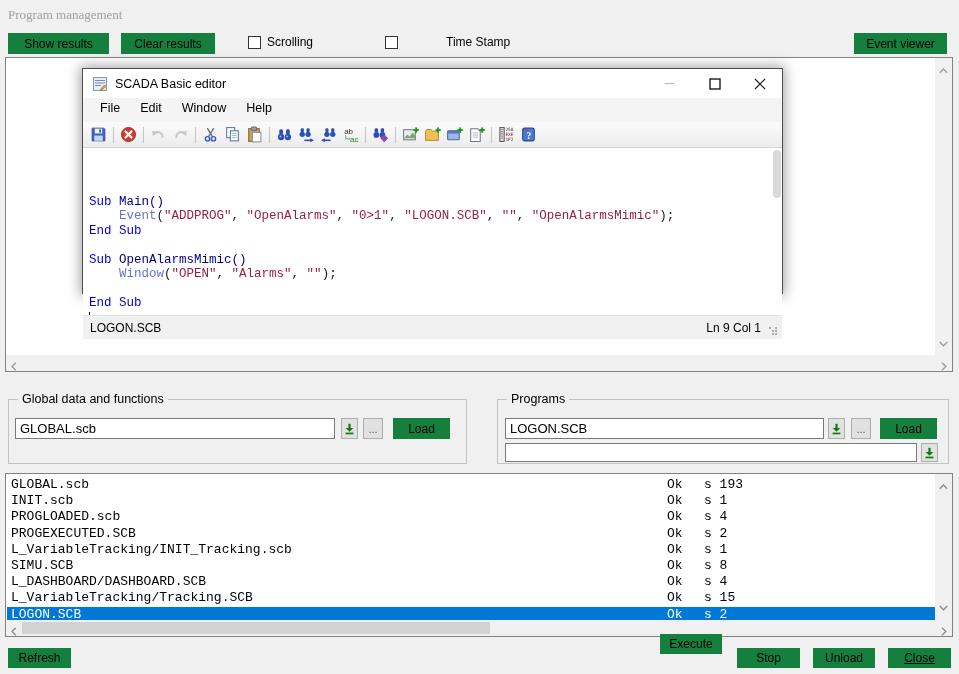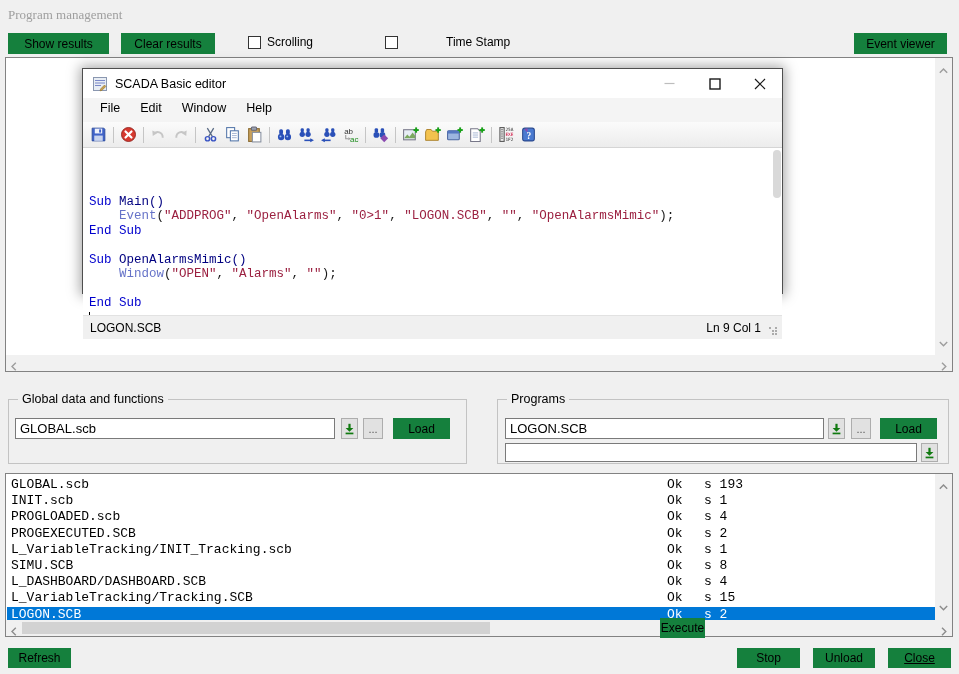--- a/index.html
+++ b/index.html
@@ -465,16 +465,16 @@
     <div class="list-hthumb"></div>
     <span class="arr-right">
       <svg width="6" height="9" viewBox="0 0 6 9">
           <polyline points="1,0.8 4.8,4.5 1,8.2" fill="none" stroke="#8c8c8c" stroke-width="1.4"></polyline>
         </svg>
     </span>
   </div>
 </div>
 
 <div class="win-btn" style="left:8px; top:648px; width:63px; height:20px;">Refresh</div>
-<div class="win-btn" style="left:660px; top:618px; width:45px; height:20px;text-align:center;">Execute</div>
+<div class="win-btn" style="left:660px; top:634px; width:62px; height:20px;text-align:center;">Execute</div>
 <div class="win-btn" style="left:737px; top:648px; width:63px; height:20px;">Stop</div>
 <div class="win-btn" style="left:813px; top:648px; width:62px; height:20px;">Unload</div>
 <div class="win-btn" style="left:888px; top:648px; width:63px; height:20px;text-decoration:underline;">Close</div>
 
 </body></html>

